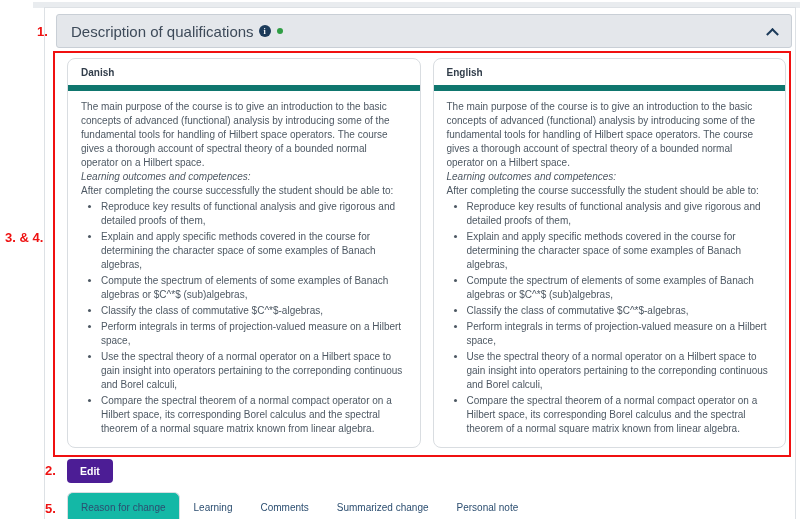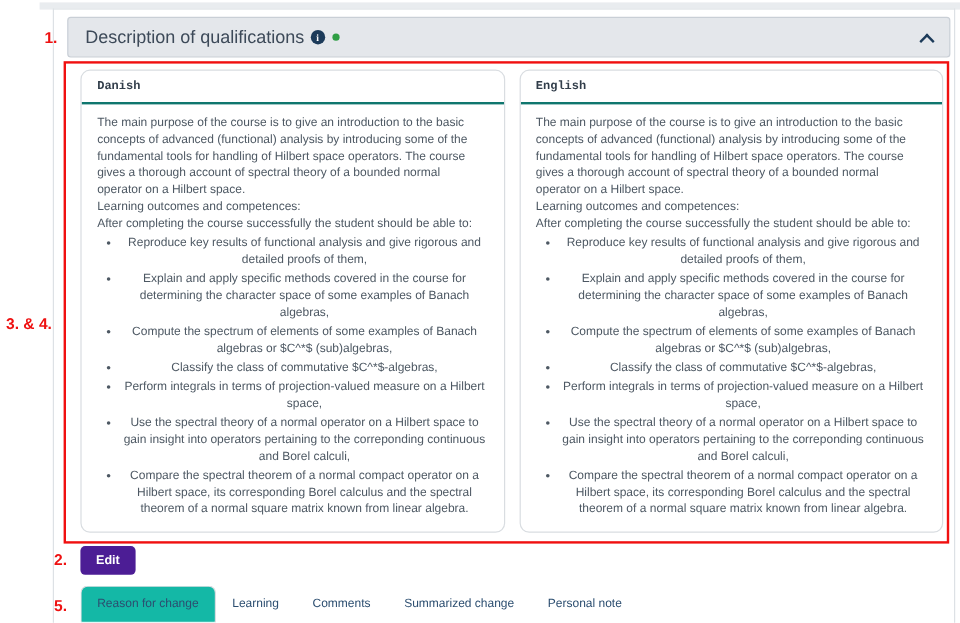--- a/index.html
+++ b/index.html
@@ -62,29 +62,28 @@
     flex: 1 1 0;
     background: #ffffff;
     border: 1px solid #d9dde1;
     border-radius: 8px;
     min-height: 333px;
     overflow: hidden;
   }
   .lang-card-header {
     padding: 8px 13px 7px 13px;
     font-size: 10px; font-weight: bold; color: #313d4a;
-    border-bottom: 2px solid #0f766e;
-    font-family: Liberation Mono, monospace;
+    border-bottom: 6px solid #0f766e;
   }
   .lang-card-body {
     padding: 9px 13px 9px 13px;
     font-size: 10px; line-height: 1.4; color: #4d5863;
   }
-  .lang-card-body .subheading { }
-  .lang-card-body ul { margin: 2px 0 0 0; padding-left: 20px; text-align: center; }
+  .lang-card-body .subheading { font-style: italic; }
+  .lang-card-body ul { margin: 2px 0 0 0; padding-left: 20px; }
   .lang-card-body li { margin-bottom: 2px; }
   
   .edit-row { position: relative; margin: 11px 0 0 22px; }
   .edit-btn {
     background: #4c1d95; color: #ffffff;
     border: none; border-radius: 4px;
     padding: 6px 13px;
     font-size: 10.5px; font-weight: bold;
     font-family: "Liberation Sans", sans-serif;
     cursor: pointer;
@@ -119,21 +118,21 @@
   }
   
   .annot {
     position: absolute;
     color: #ee1111; font-weight: bold; font-size: 13px;
     z-index: 7; white-space: nowrap;
     pointer-events: none;
   }
   .annot-1 { left: -20px; top: 9px; }
   .annot-2 { left: -22px; top: 4px; }
-  .annot-34 { left: -62px; top: 172px; margin-top: 32px; }
+  .annot-34 { left: -62px; top: 172px; }
   .annot-5 { left: -22px; top: 9px; }
 </style>
 </head>
 <body>
 
 <div class="top-strip"></div>
 
 <div class="outer">
 
   <div class="acc-header">

